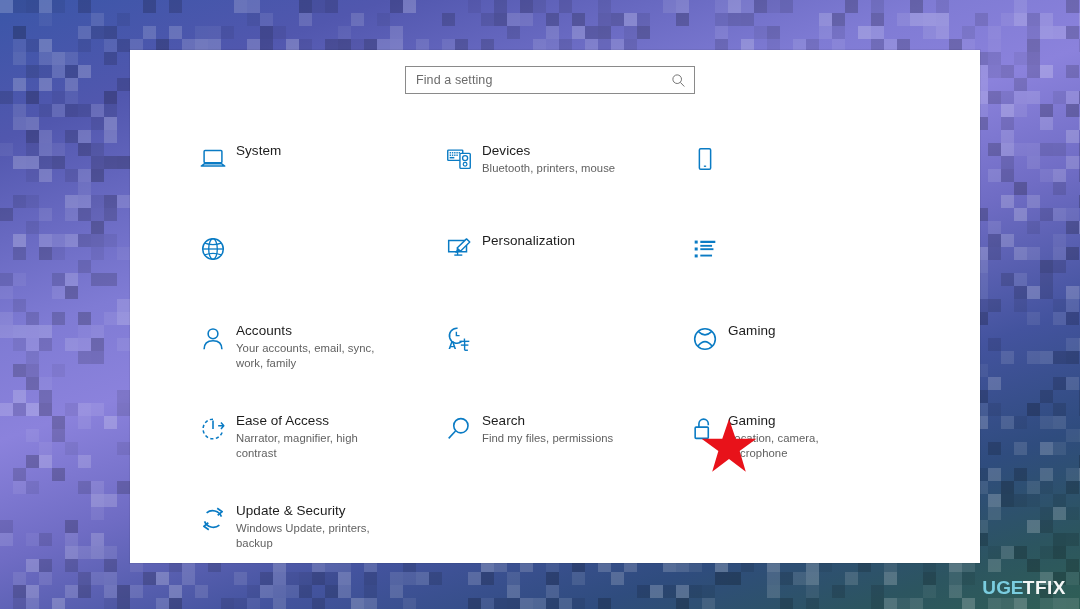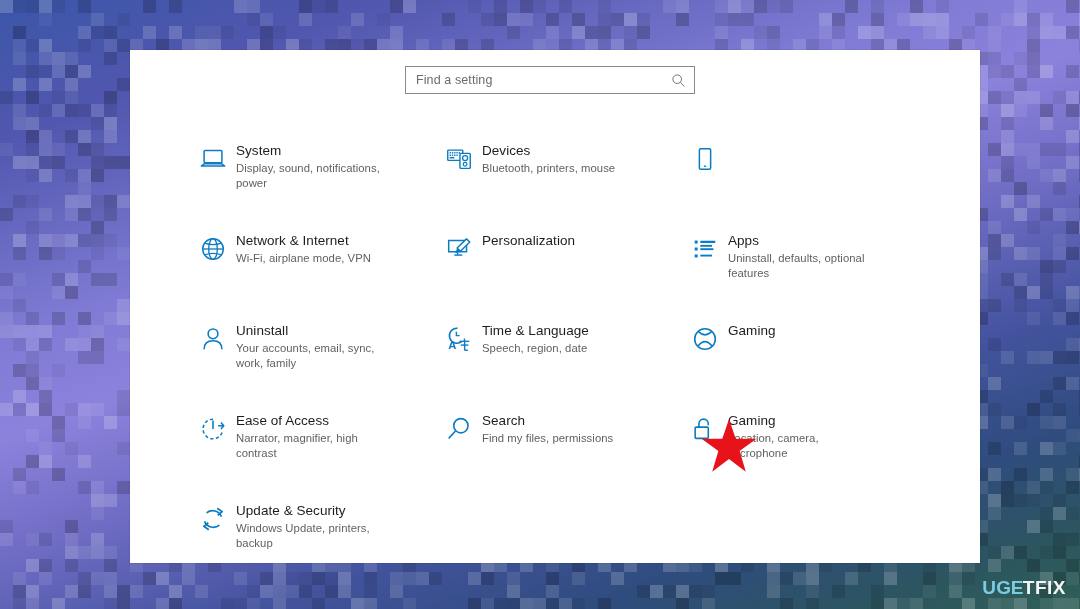--- a/index.html
+++ b/index.html
@@ -1847,21 +1847,20 @@
 
     <div class="cat">
       <div class="cat-icon">
         <svg viewBox="0 0 32 32" width="30" height="30">
           <rect x="6.5" y="7" width="19" height="13" rx="1" fill="none" stroke="#0a7bc4" stroke-width="1.6"></rect>
           <path d="M3.5 23.5 L7 21 L25 21 L28.5 23.5 Z" fill="none" stroke="#0a7bc4" stroke-width="1.6" stroke-linejoin="round"></path>
         </svg>
       </div>
       <div class="cat-text">
         <div class="cat-title">System</div>
-        <div class="cat-desc">Display, sound, notifications, power</div>
       </div>
     </div>
 
     <div class="cat">
       <div class="cat-icon">
         <svg viewBox="0 0 32 32" width="30" height="30">
           <rect x="4" y="6.5" width="16" height="11" rx="0.8" fill="none" stroke="#0a7bc4" stroke-width="1.5"></rect>
           <g fill="#0a7bc4">
             <rect x="6" y="8.6" width="1.5" height="1.5"></rect>
               <rect x="8.4" y="8.6" width="1.5" height="1.5"></rect>
@@ -1897,24 +1896,20 @@
     <div class="cat">
       <div class="cat-icon">
         <svg viewBox="0 0 32 32" width="30" height="30">
           <circle cx="16" cy="16" r="11" fill="none" stroke="#0a7bc4" stroke-width="1.6"></circle>
           <ellipse cx="16" cy="16" rx="4.6" ry="11" fill="none" stroke="#0a7bc4" stroke-width="1.4"></ellipse>
           <line x1="5" y1="16" x2="27" y2="16" stroke="#0a7bc4" stroke-width="1.4"></line>
           <path d="M7.2 9.8 Q16 13 24.8 9.8" fill="none" stroke="#0a7bc4" stroke-width="1.3"></path>
           <path d="M7.2 22.2 Q16 19 24.8 22.2" fill="none" stroke="#0a7bc4" stroke-width="1.3"></path>
         </svg>
       </div>
-      <div class="cat-text">
-        <div class="cat-title">Network &amp; Internet</div>
-        <div class="cat-desc">Wi-Fi, airplane mode, VPN</div>
-      </div>
     </div>
 
     <div class="cat">
       <div class="cat-icon">
         <svg viewBox="0 0 32 32" width="30" height="30">
           <path d="M5 7 H24 V19 H5 Z" fill="none" stroke="#0a7bc4" stroke-width="1.6"></path>
           <path d="M11 22.5 H19.5" stroke="#0a7bc4" stroke-width="1.5"></path>
           <path d="M14.5 19 V22.5" stroke="#0a7bc4" stroke-width="1.5"></path>
           <path d="M14 15 L24 5.2 L27.5 8.5 L17.5 18.3 Z" fill="#fff" stroke="#0a7bc4" stroke-width="1.5" stroke-linejoin="round"></path>
           <path d="M14 15 L12 20.5 L17.5 18.3 Z" fill="#0a7bc4"></path>
@@ -1932,58 +1927,50 @@
             <rect x="5" y="7" width="3.2" height="3.2"></rect>
             <rect x="5" y="14.4" width="3.2" height="3.2"></rect>
             <rect x="5" y="21.8" width="3.2" height="3.2"></rect>
             <rect x="11" y="7.2" width="16" height="2.4"></rect>
             <rect x="11" y="11.6" width="12.5" height="2"></rect>
             <rect x="11" y="15.2" width="14" height="2"></rect>
             <rect x="11" y="22" width="12.5" height="2"></rect>
           </g>
         </svg>
       </div>
-      <div class="cat-text">
-        <div class="cat-title">Apps</div>
-        <div class="cat-desc">Uninstall, defaults, optional features</div>
-      </div>
     </div>
 
     <div class="cat">
       <div class="cat-icon">
         <svg viewBox="0 0 32 32" width="30" height="30">
           <circle cx="16" cy="10.5" r="5.2" fill="none" stroke="#0a7bc4" stroke-width="1.7"></circle>
           <path d="M6.5 27 Q6.5 17.8 16 17.8 Q25.5 17.8 25.5 27" fill="none" stroke="#0a7bc4" stroke-width="1.7"></path>
         </svg>
       </div>
       <div class="cat-text">
-        <div class="cat-title">Uninstall</div>
+        <div class="cat-title">Accounts</div>
         <div class="cat-desc">Your accounts, email, sync, work, family</div>
       </div>
     </div>
 
     <div class="cat">
       <div class="cat-icon">
         <svg viewBox="0 0 32 32" width="30" height="30">
           <path d="M14.5 4.5 A8 8 0 1 0 19 18.5" fill="none" stroke="#0a7bc4" stroke-width="1.6"></path>
           <path d="M13.2 8.2 V12.4 H16.6" fill="none" stroke="#0a7bc4" stroke-width="1.5"></path>
           <text x="4.5" y="27" font-family="Liberation Sans, sans-serif" font-size="12" font-weight="bold" fill="#0a7bc4">A</text>
           <g stroke="#0a7bc4" stroke-width="1.5" fill="none">
             <line x1="16.5" y1="18.5" x2="27" y2="18.5"></line>
             <line x1="21.8" y1="15.5" x2="21.8" y2="18.5"></line>
             <line x1="18" y1="22.5" x2="26" y2="22.5"></line>
             <line x1="22" y1="18.5" x2="22" y2="28"></line>
             <line x1="22" y1="28" x2="25.5" y2="28"></line>
           </g>
         </svg>
       </div>
-      <div class="cat-text">
-        <div class="cat-title">Time &amp; Language</div>
-        <div class="cat-desc">Speech, region, date</div>
-      </div>
     </div>
 
     <div class="cat">
       <div class="cat-icon">
         <svg viewBox="0 0 32 32" width="30" height="30">
           <circle cx="16" cy="16" r="11" fill="none" stroke="#0a7bc4" stroke-width="1.7"></circle>
           <path d="M8.5 23.5 Q16 14 23.5 23.5" fill="none" stroke="#0a7bc4" stroke-width="1.7"></path>
           <path d="M9 8.2 Q16 15 23 8.2" fill="none" stroke="#0a7bc4" stroke-width="1.7"></path>
         </svg>
       </div>

